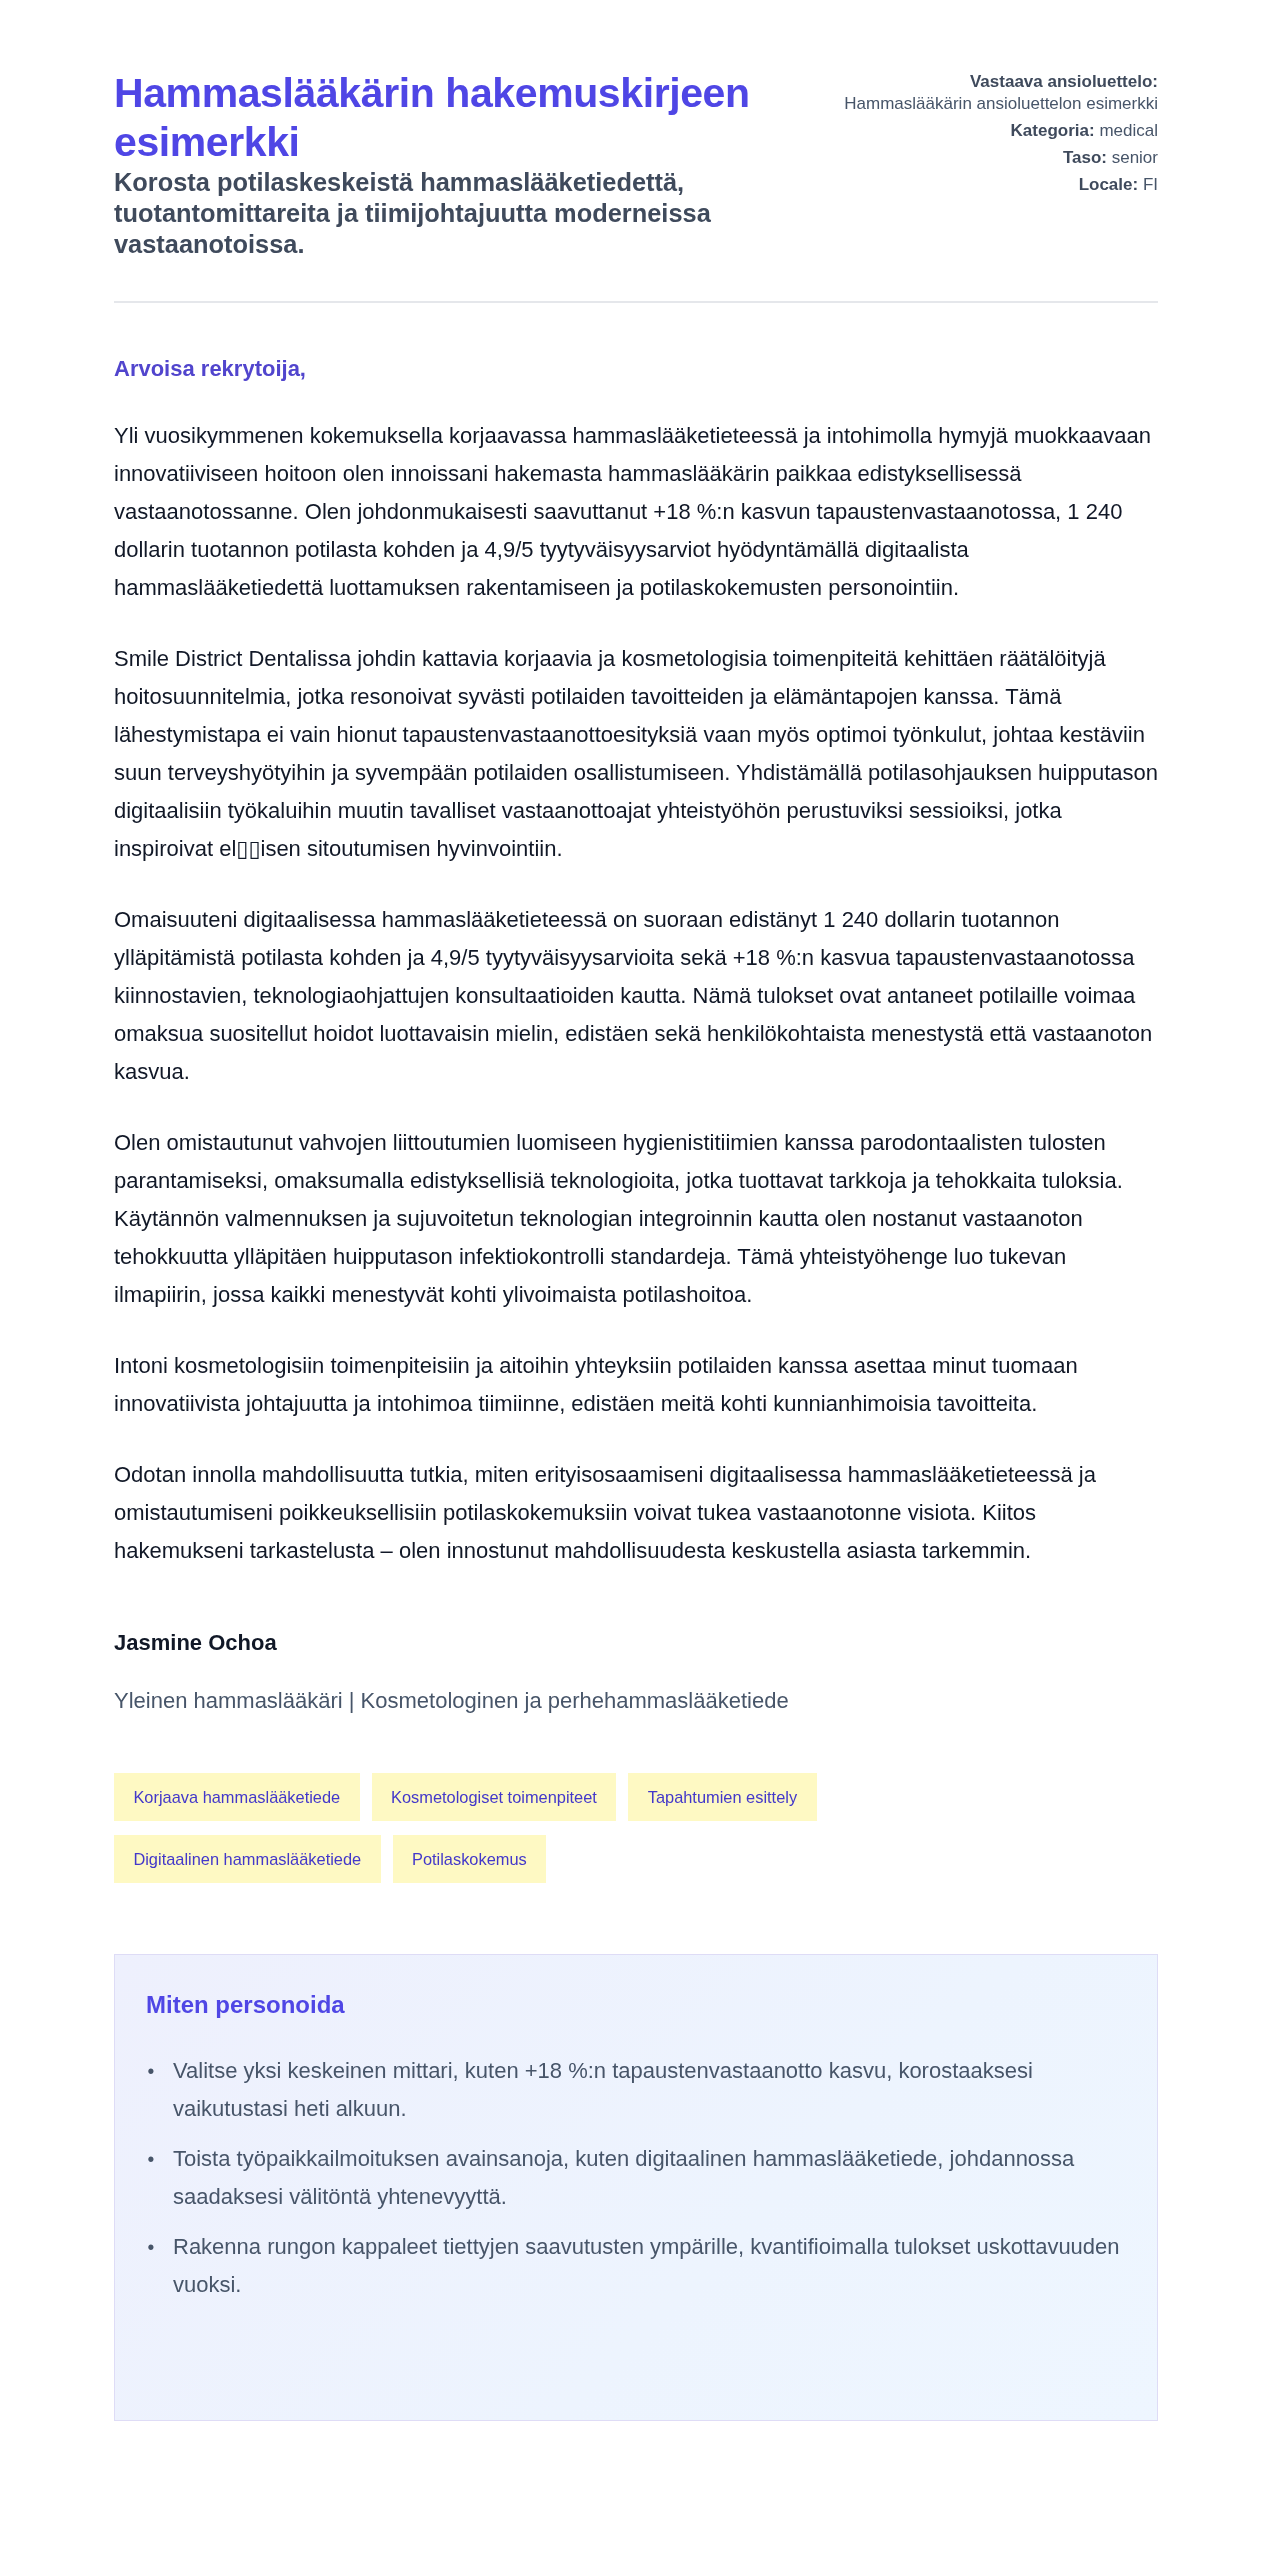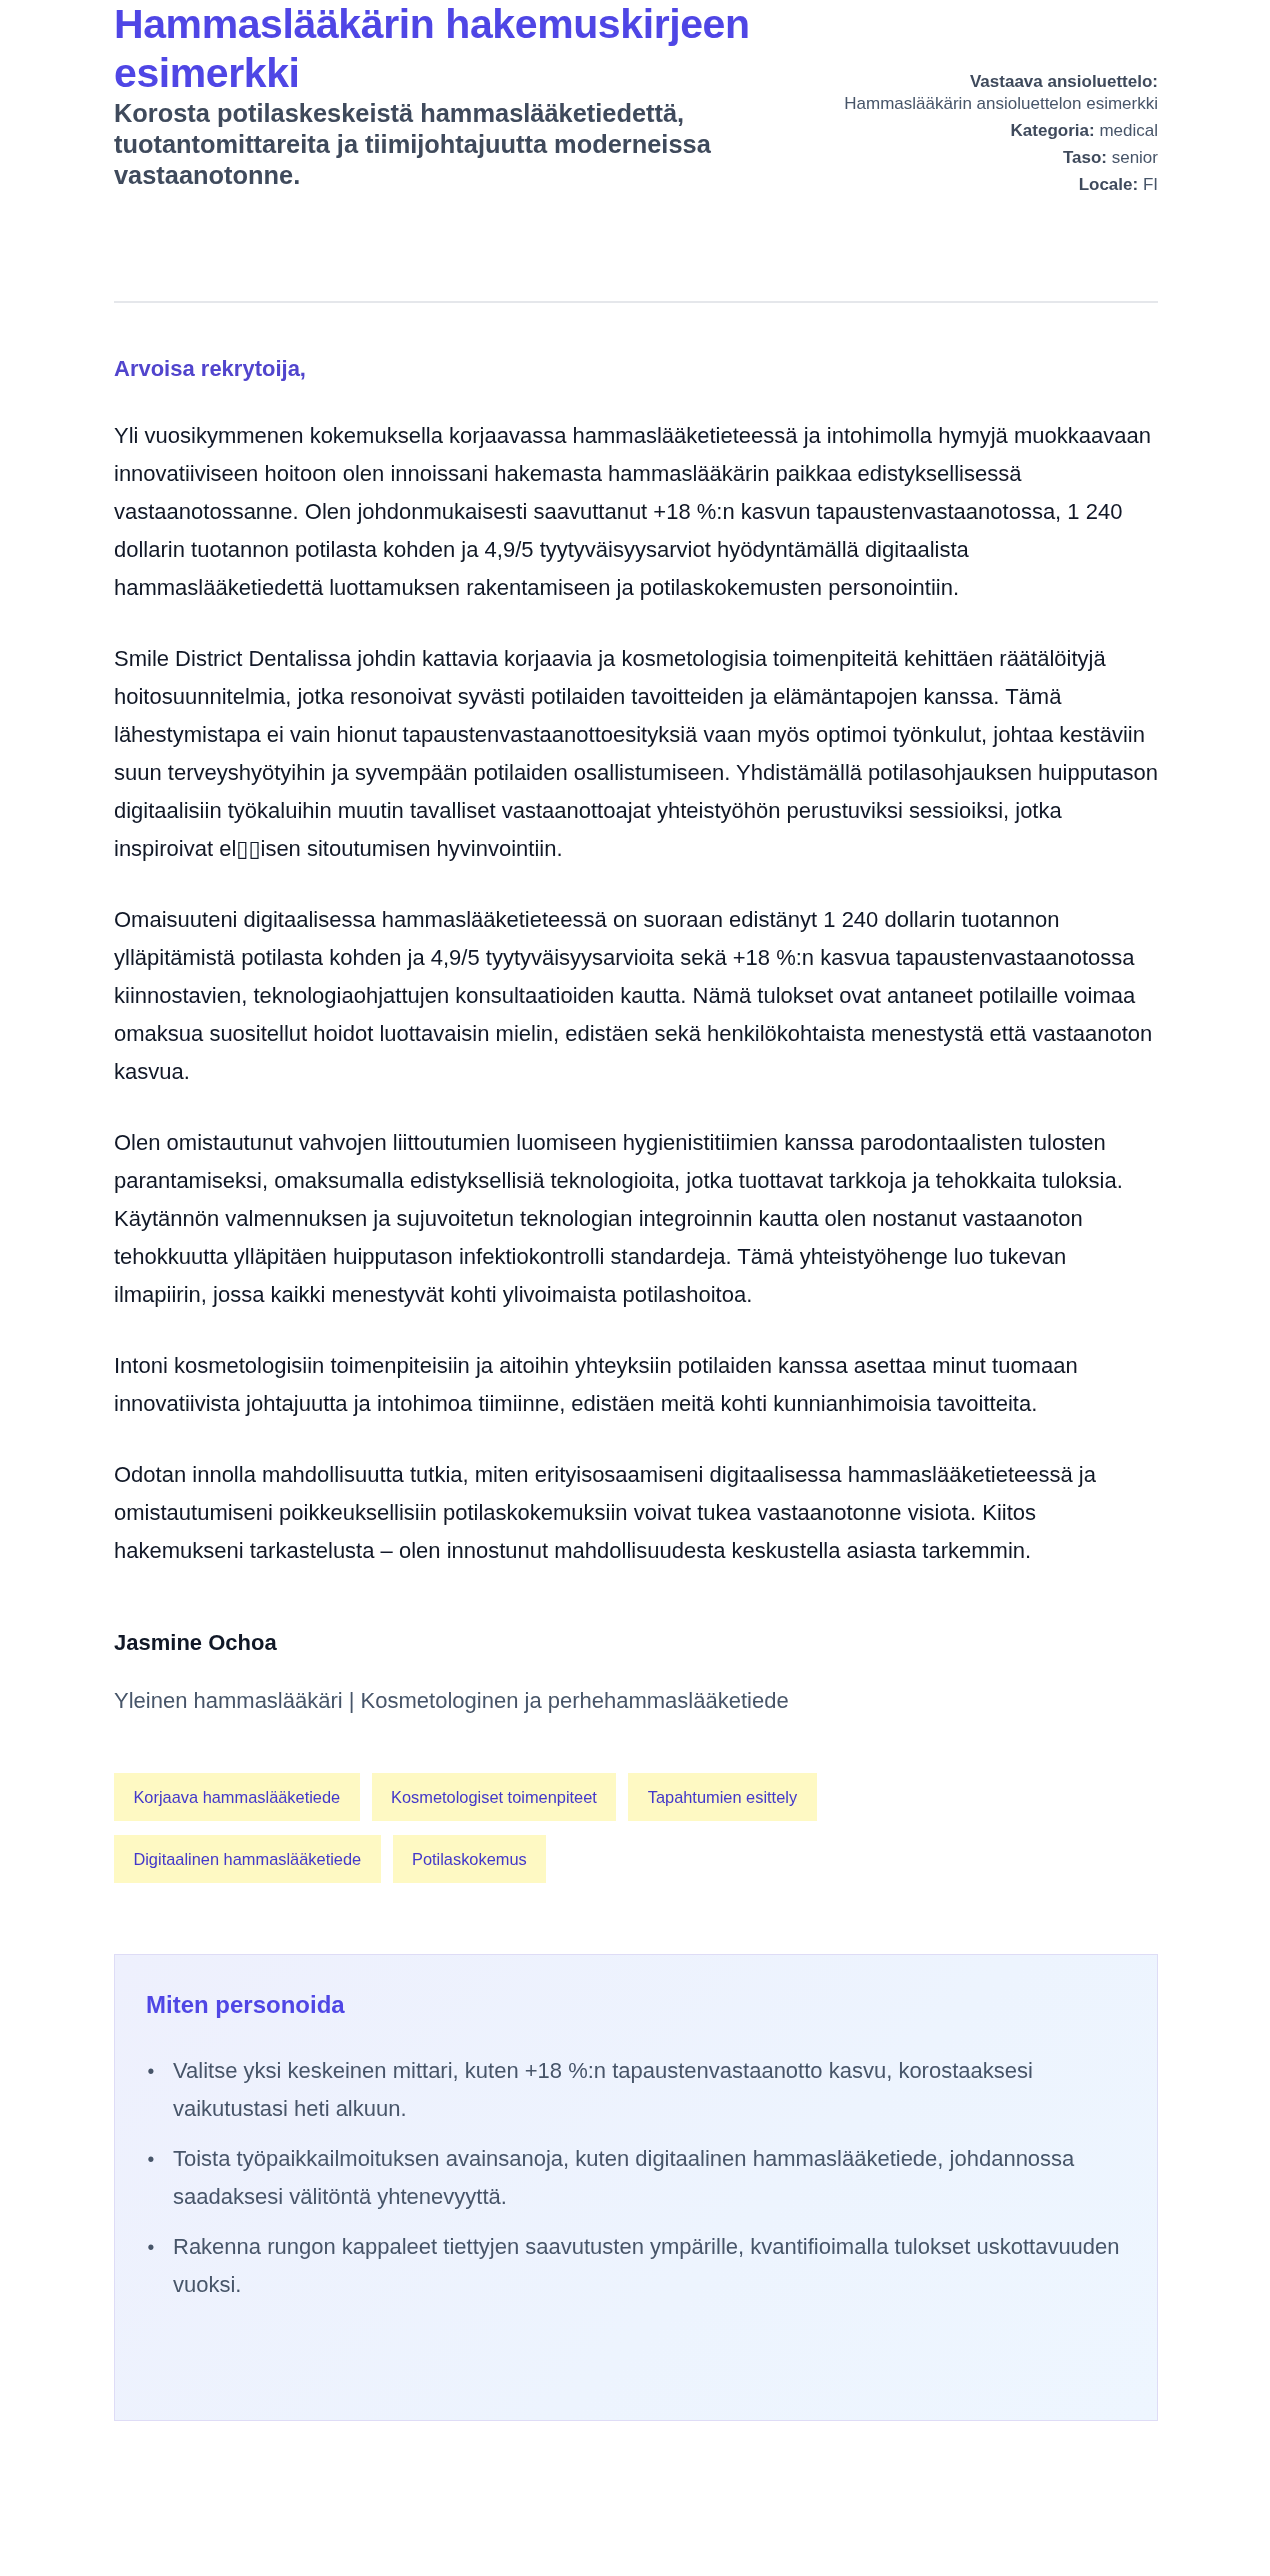--- a/index.html
+++ b/index.html
@@ -6,21 +6,21 @@
   html, body { width: 1271px; background: #ffffff; }
   body {
     font-family: "Liberation Sans", "DejaVu Sans", sans-serif;
     color: #111827;
     height: 2576px;
     position: relative;
   }
   .page { position: absolute; left: 114px; top: 0; width: 1044px; }
 
   
-  .header { position: relative; height: 303px; border-bottom: 2.2px solid #e5e7eb; }
+  .header { position: relative; padding-top: 69px; height: 303px; border-bottom: 2.2px solid #e5e7eb; }
   .title-block { width: 703px; }
   .title {
     font-size: 41px; font-weight: 700; color: #4f46e5; line-height: 49px;
     letter-spacing: -0.4px;
   }
   .subtitle {
     font-size: 25.4px; font-weight: 700; color: #3f4a5c; line-height: 31px;
     margin-top: 0px;
   }
   .meta {
@@ -68,21 +68,21 @@
   }
 </style>
 </head>
 <body>
 
 <div class="page">
 
   <header class="header">
     <div class="title-block">
       <h1 class="title">Hammaslääkärin hakemuskirjeen esimerkki</h1>
-      <p class="subtitle">Korosta potilaskeskeistä hammaslääketiedettä, tuotantomittareita ja tiimijohtajuutta moderneissa vastaanotonne.</p>
+      <p class="subtitle">Korosta potilaskeskeistä hammaslääketiedettä, tuotantomittareita ja tiimijohtajuutta moderneissa vastaanotoissa.</p>
     </div>
 
     <div class="meta">
       <div class="row">
         <b>Vastaava ansioluettelo:</b><br>
         <span>Hammaslääkärin ansioluettelon esimerkki</span>
       </div>
       <div class="row">
         <b>Kategoria:</b>
         <span>medical</span>

